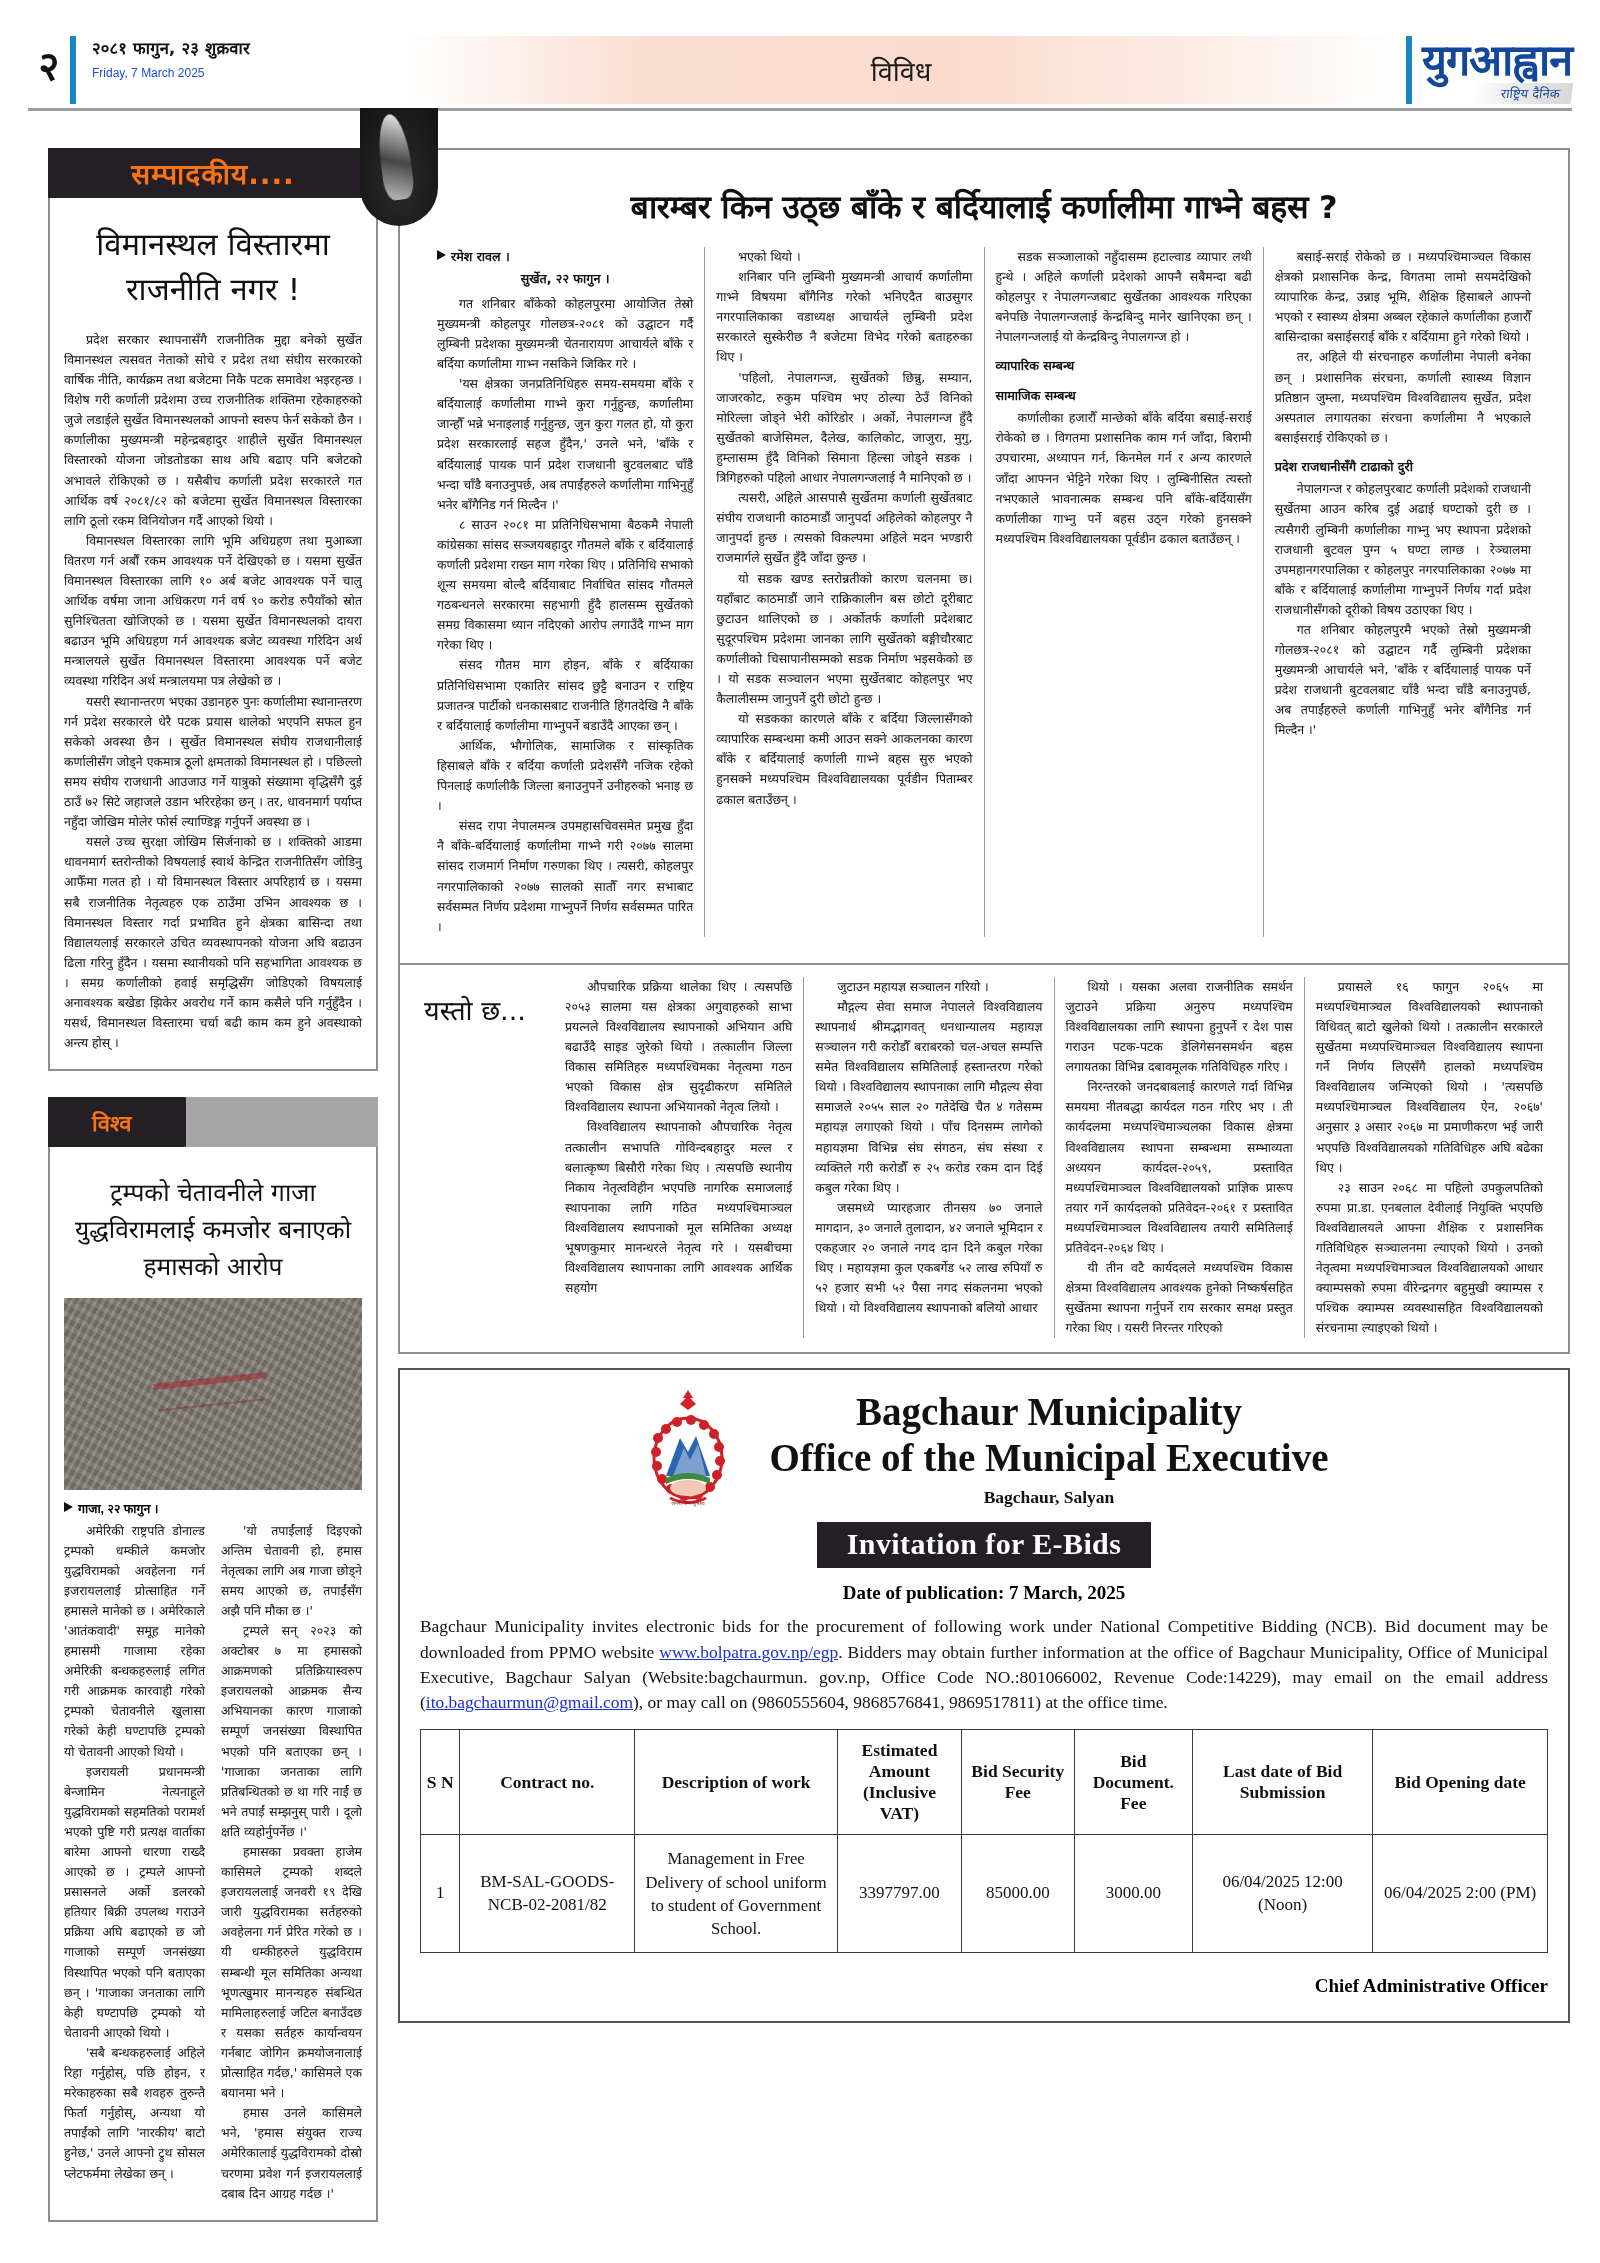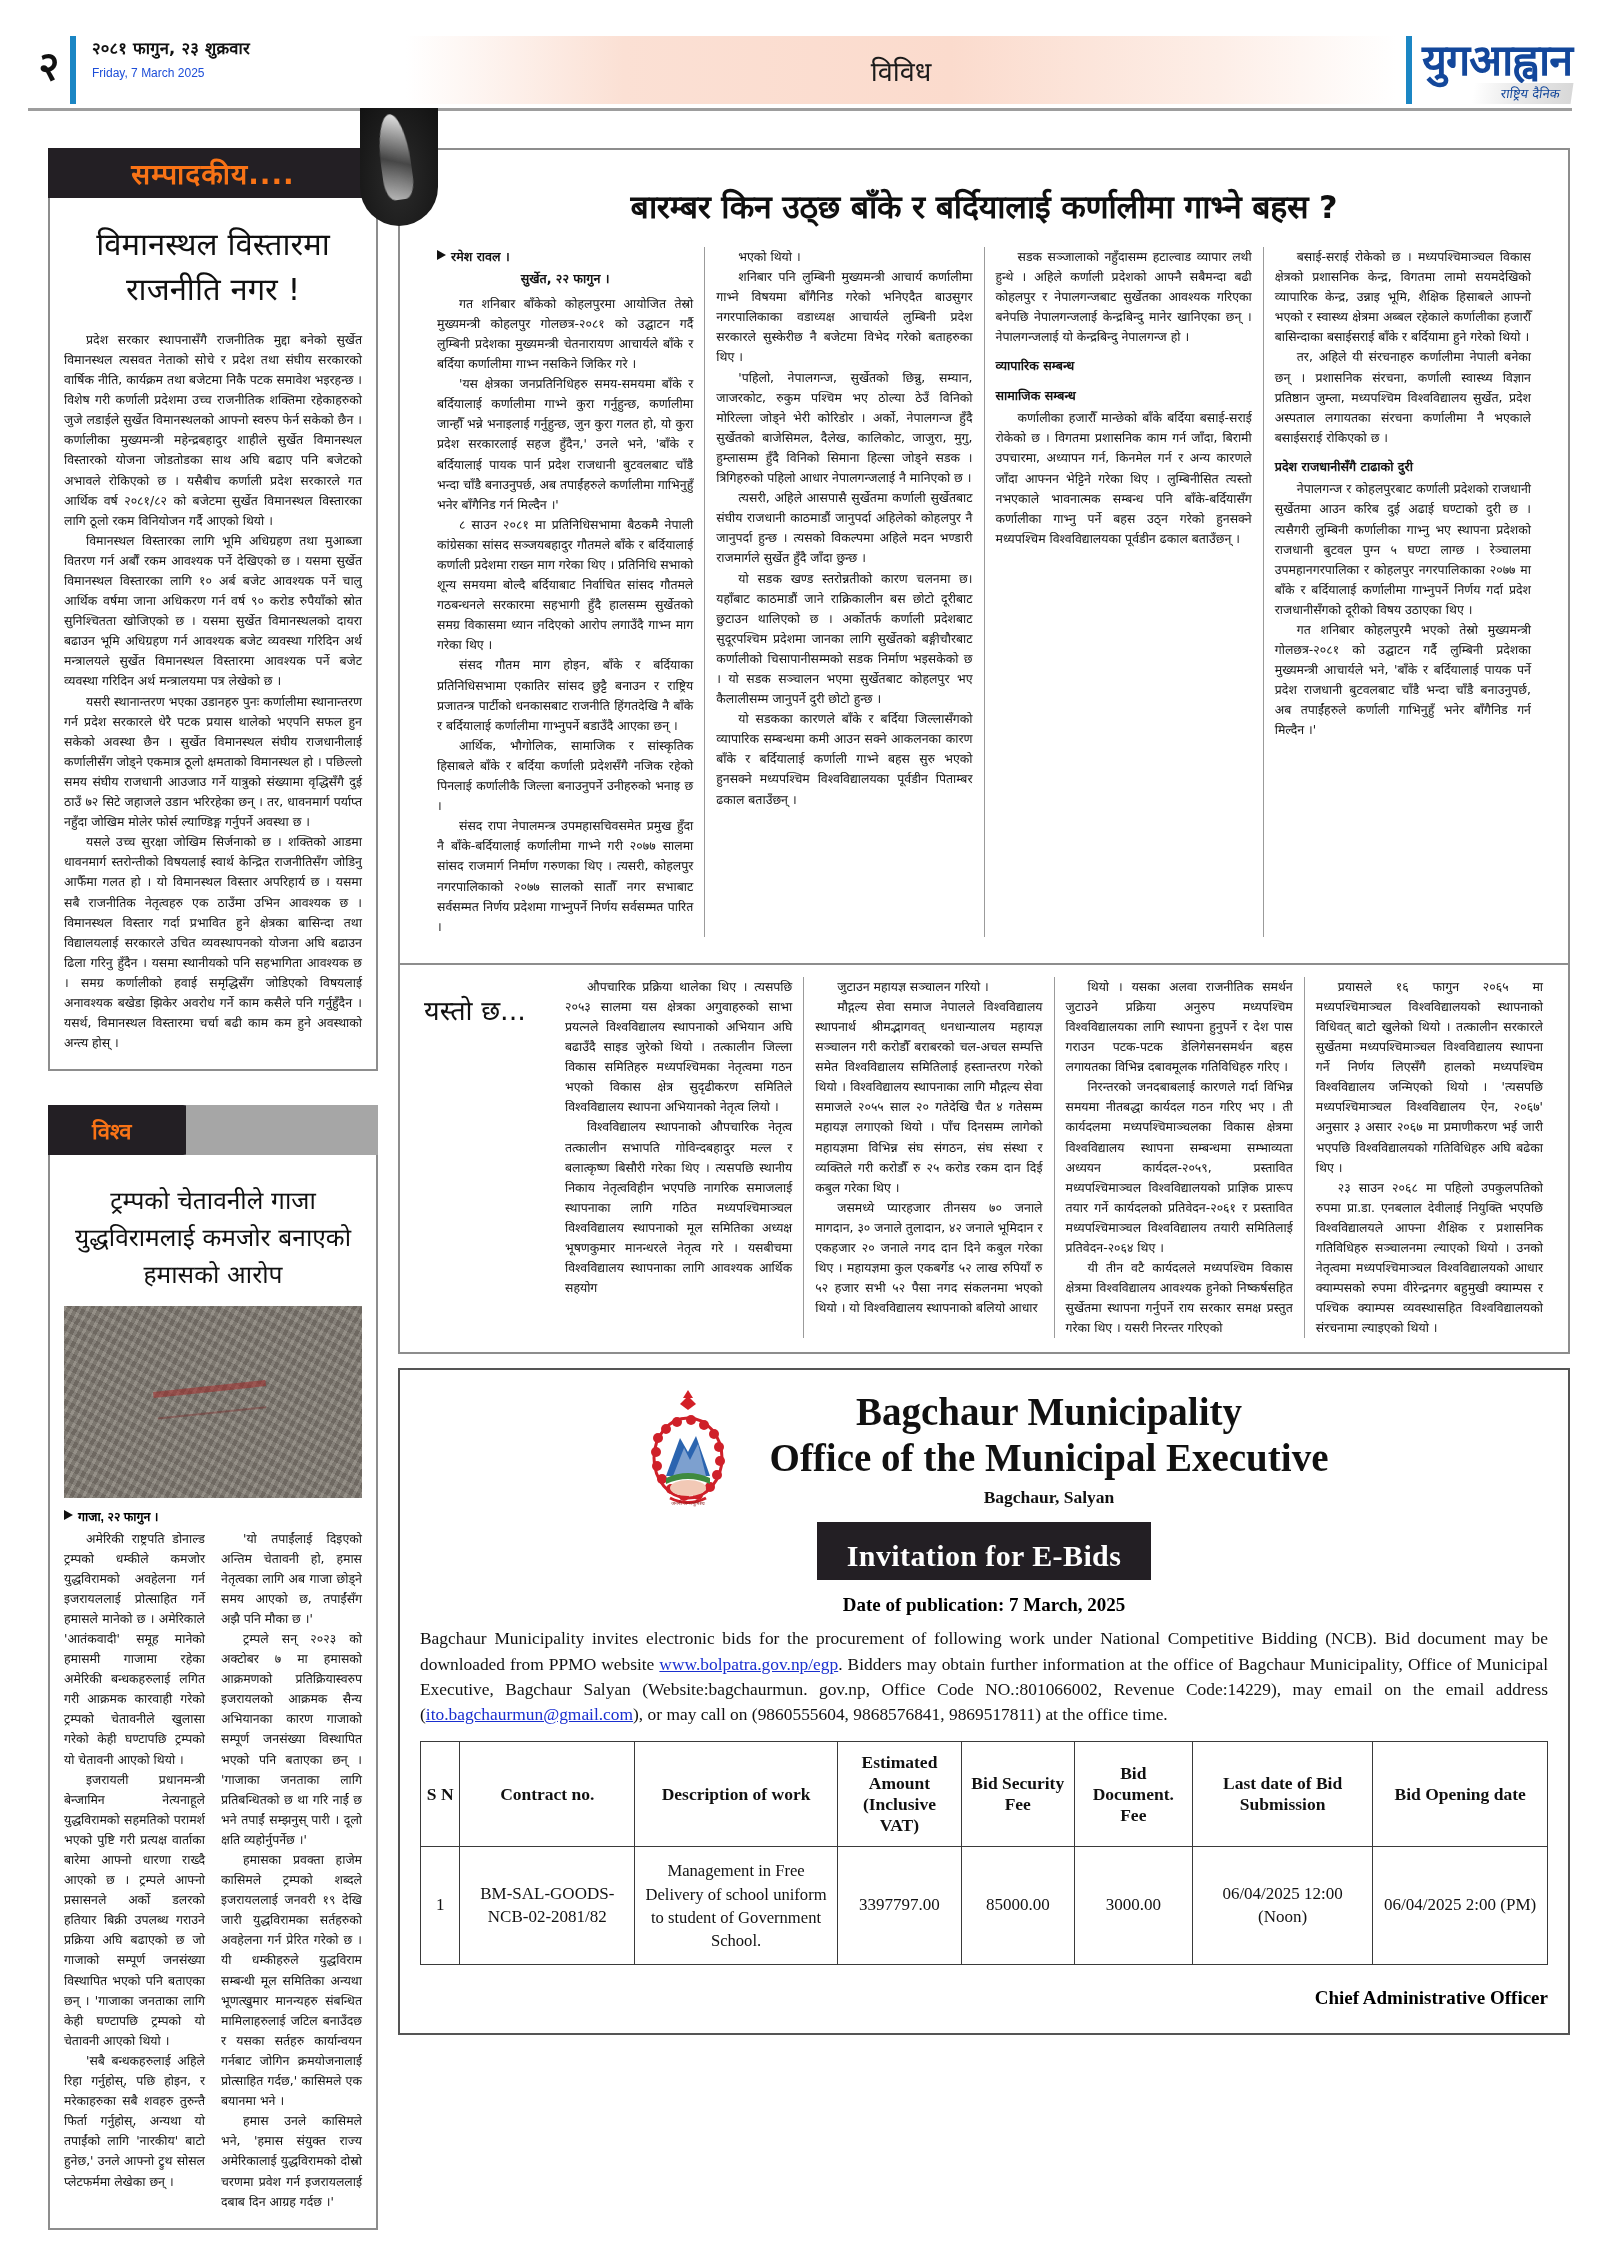--- a/index.html
+++ b/index.html
@@ -163,21 +163,21 @@
     font-family: "DejaVu Sans", sans-serif;
     font-size: 12.4px;
     line-height: 1.62;
     text-align: justify;
     color: #141414;
     hyphens: auto;
   }
   .np-text p { margin: 0 0 0 0; text-indent: 22px; }
 
   
-  .world-wrap { margin-top: 34px; }
+  .world-wrap { margin-top: 26px; }
   .world-title {
     font-family: "DejaVu Sans", serif;
     font-size: 24.5px;
     line-height: 1.5;
     text-align: center;
     color: #101010;
     margin: 14px 0 12px 0;
   }
   .photo {
     width: 100%;
@@ -348,21 +348,21 @@
     margin-top: 6px;
   }
   .ad-banner-wrap { text-align: center; margin: 12px 0 0 0; }
   .ad-banner {
     display: inline-block;
     background: #231f24;
     color: #fff;
     font-family: "Liberation Serif", serif;
     font-weight: bold;
     font-size: 30px;
-    padding: 17px 30px 7px 30px;
+    padding: 5px 30px 7px 30px;
     letter-spacing: .4px;
   }
   .ad-date {
     text-align: center;
     font-family: "Liberation Serif", serif;
     font-weight: bold;
     font-size: 19px;
     margin: 14px 0 10px 0;
   }
   .ad-body {

